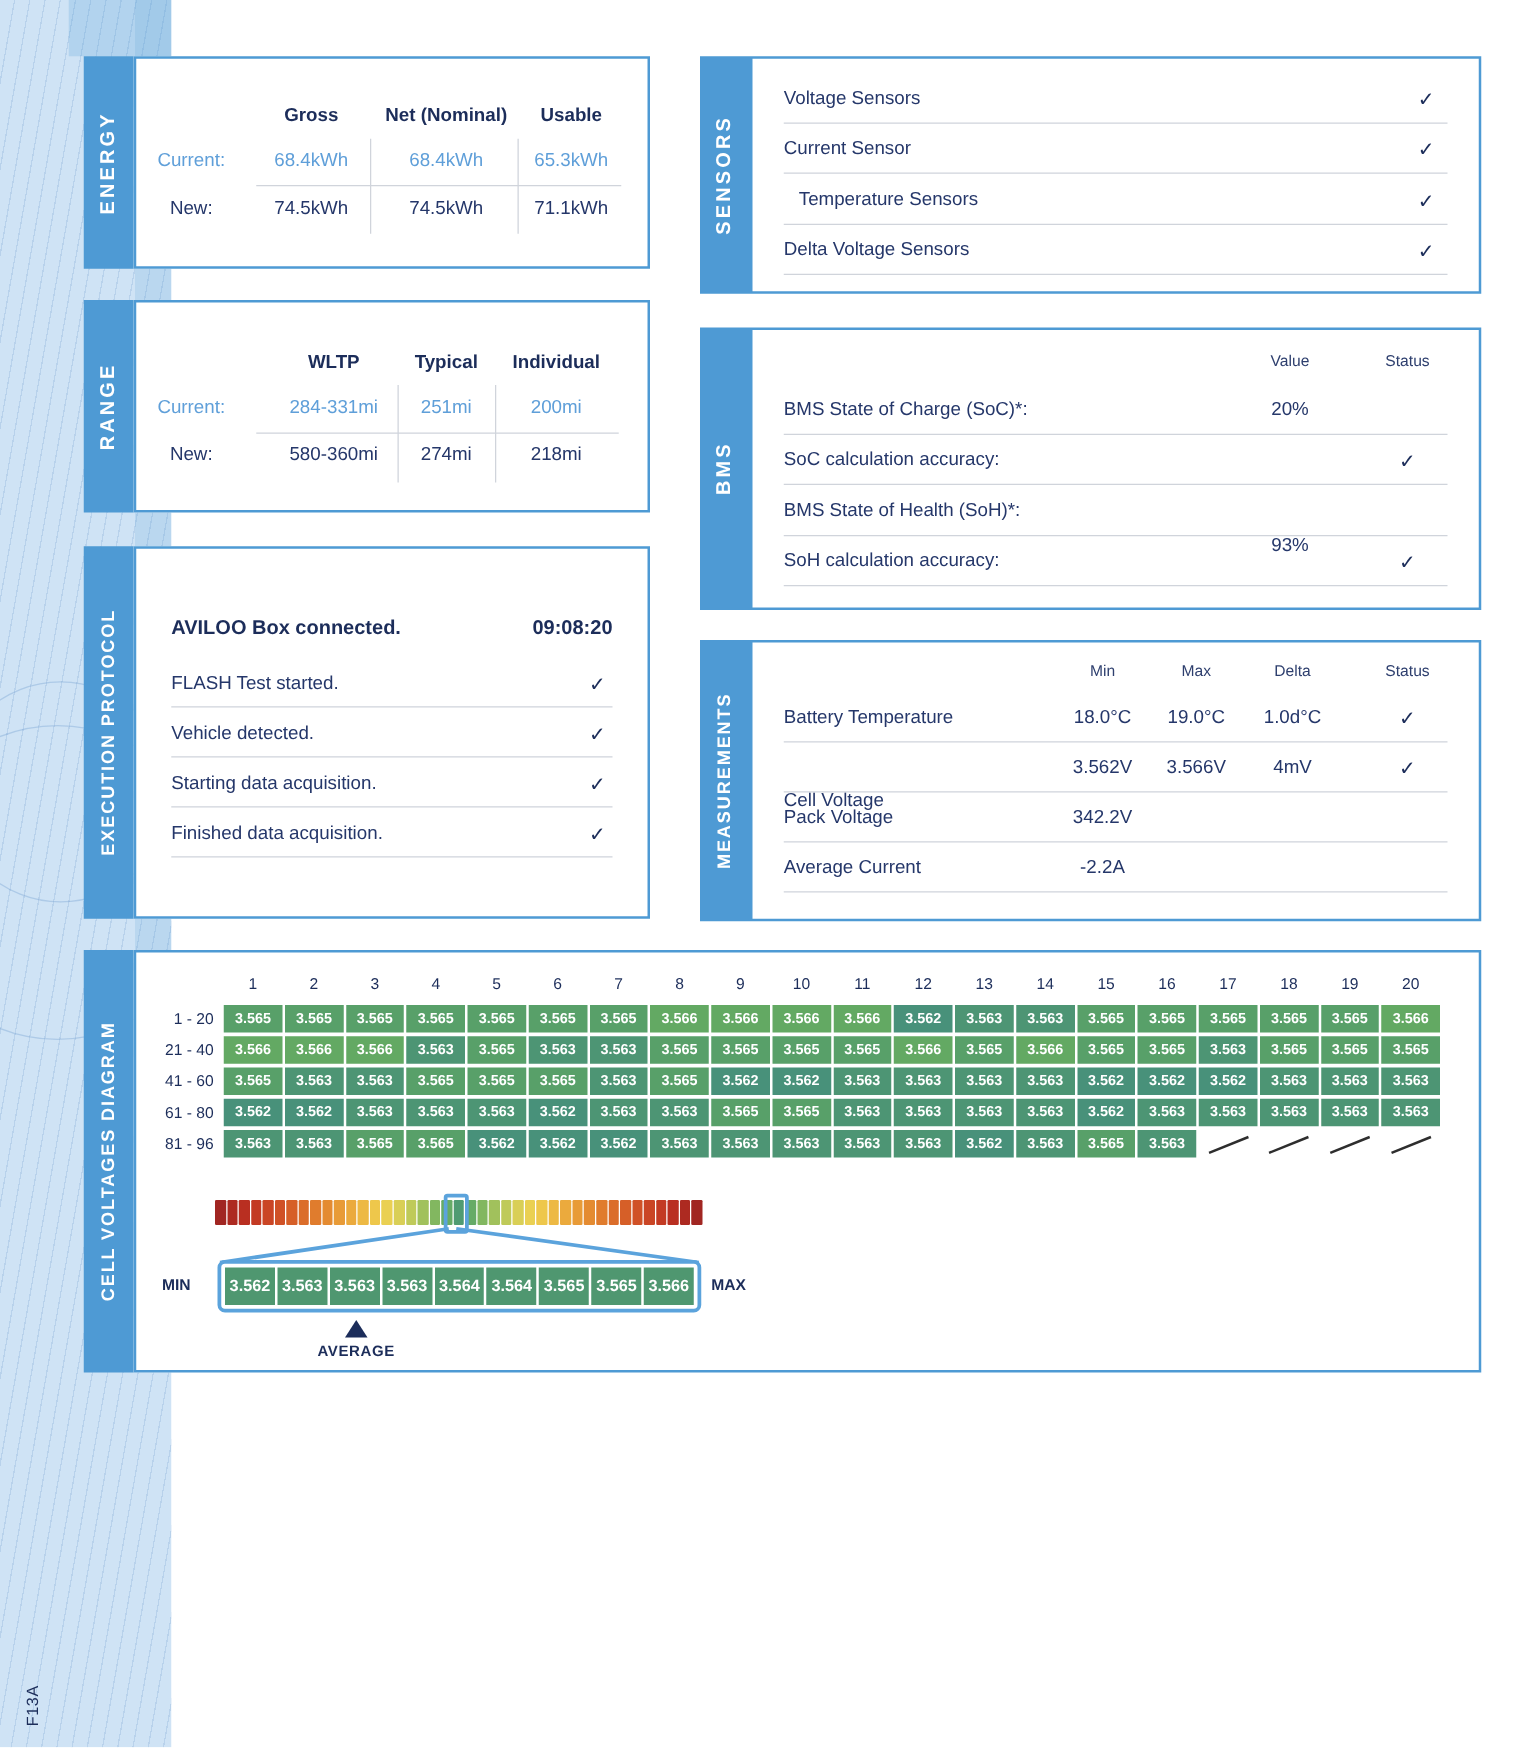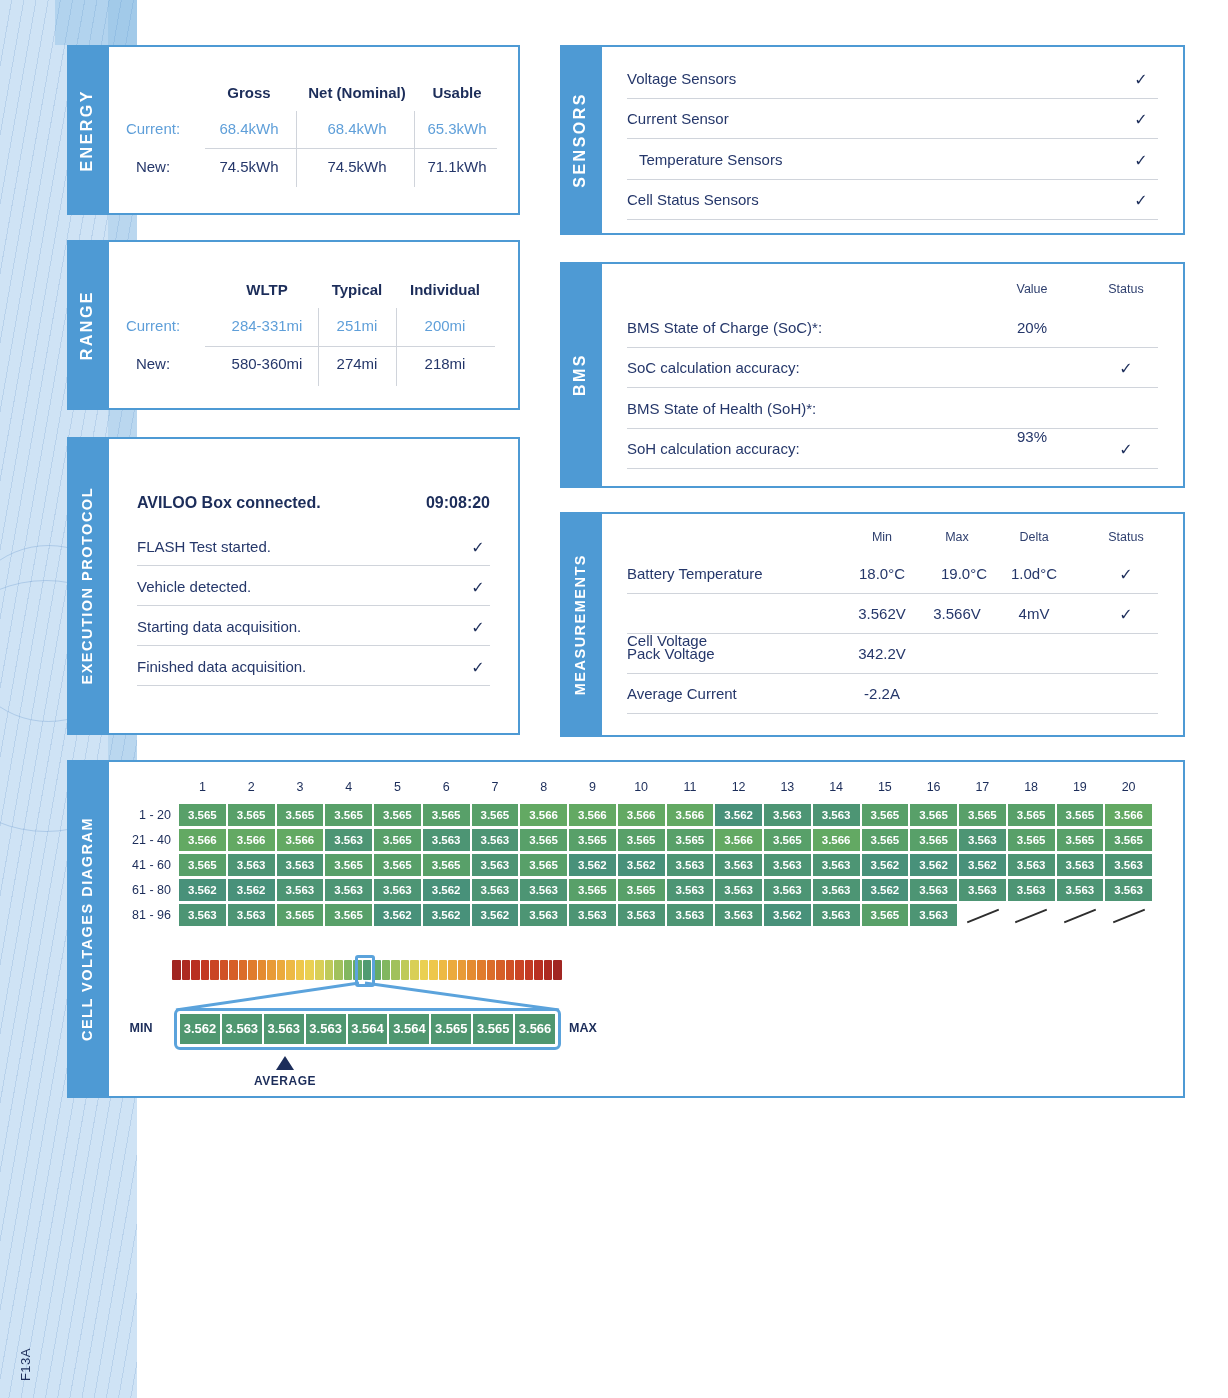--- a/index.html
+++ b/index.html
@@ -159,21 +159,21 @@
       <div class="rsep" style="left:25px;right:25px;top:51px;"></div>
 
       <div class="t" style="left:25px;top:62px;">Current Sensor</div>
       <div class="check" style="right:30px;top:63px;width:24px;">✓</div>
       <div class="rsep" style="left:25px;right:25px;top:91px;"></div>
 
       <div class="t" style="left:25px;top:103px;margin-left:12px;">Temperature Sensors</div>
       <div class="check" style="right:30px;top:104px;width:24px;">✓</div>
       <div class="rsep" style="left:25px;right:25px;top:132px;"></div>
 
-      <div class="t" style="left:25px;top:143px;">Cell Status Sensors</div>
+      <div class="t" style="left:25px;top:143px;">Delta Voltage Sensors</div>
       <div class="check" style="right:30px;top:144px;width:24px;">✓</div>
       <div class="rsep" style="left:25px;right:25px;top:172px;"></div>
     </div>
   </div>
 
   <div class="panel" style="left:560px;top:262px;width:625px;height:226px;">
     <div class="pbar">
       <span class="plabel">BMS</span>
     </div>
     <div class="pcard">
@@ -203,21 +203,21 @@
       <span class="plabel long">MEASUREMENTS</span>
     </div>
     <div class="pcard">
       <div class="hsm" style="left:250px;top:16px;width:60px;">Min</div>
       <div class="hsm" style="left:325px;top:16px;width:60px;">Max</div>
       <div class="hsm" style="left:402px;top:16px;width:60px;">Delta</div>
       <div class="hsm" style="left:494px;top:16px;width:60px;">Status</div>
 
       <div class="t" style="left:25px;top:50px;">Battery Temperature</div>
       <div class="t center" style="left:250px;top:50px;width:60px;">18.0°C</div>
-      <div class="t center" style="left:325px;top:50px;width:60px;text-align:right;">19.0°C</div>
+      <div class="t center" style="left:325px;top:50px;width:60px;">19.0°C</div>
       <div class="t center" style="left:402px;top:50px;width:60px;">1.0d°C</div>
       <div class="check" style="left:494px;top:51px;width:60px;">✓</div>
       <div class="rsep" style="left:25px;right:25px;top:79px;"></div>
 
       <div class="t" style="left:25px;top:90px;margin-top:27px;">Cell Voltage</div>
       <div class="t center" style="left:250px;top:90px;width:60px;">3.562V</div>
       <div class="t center" style="left:325px;top:90px;width:60px;">3.566V</div>
       <div class="t center" style="left:402px;top:90px;width:60px;">4mV</div>
       <div class="check" style="left:494px;top:91px;width:60px;">✓</div>
       <div class="rsep" style="left:25px;right:25px;top:119px;"></div>

